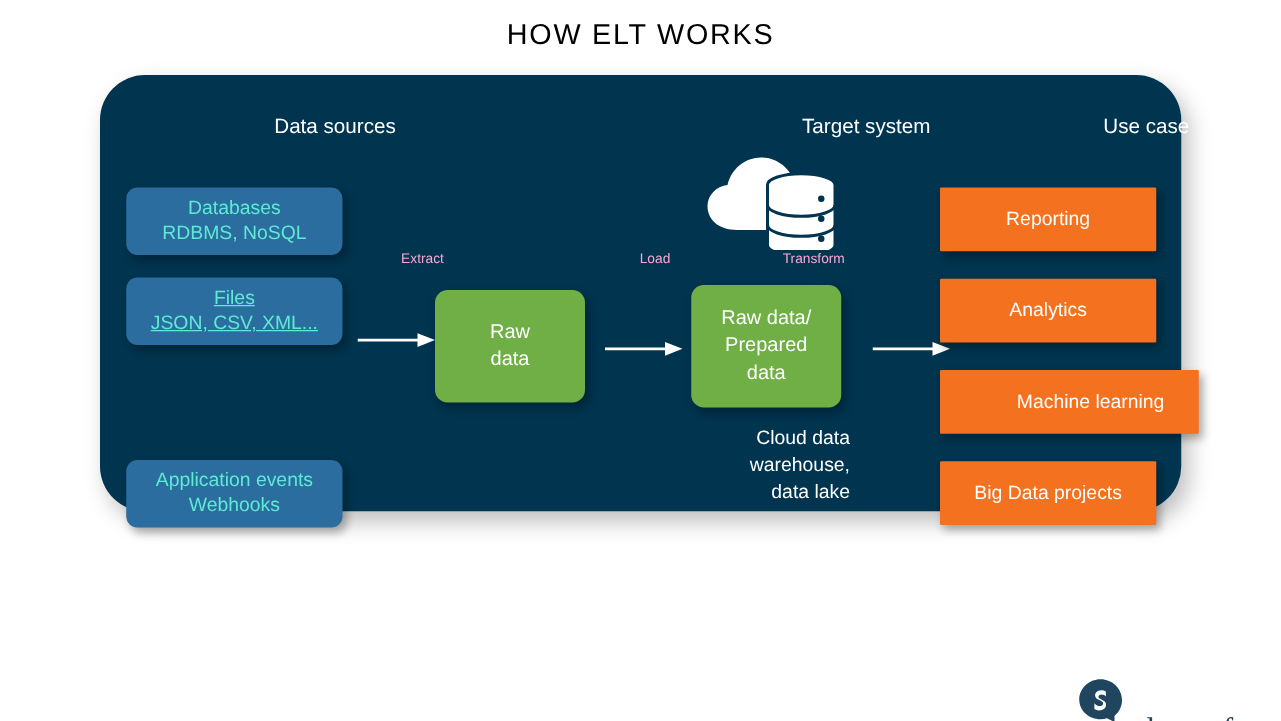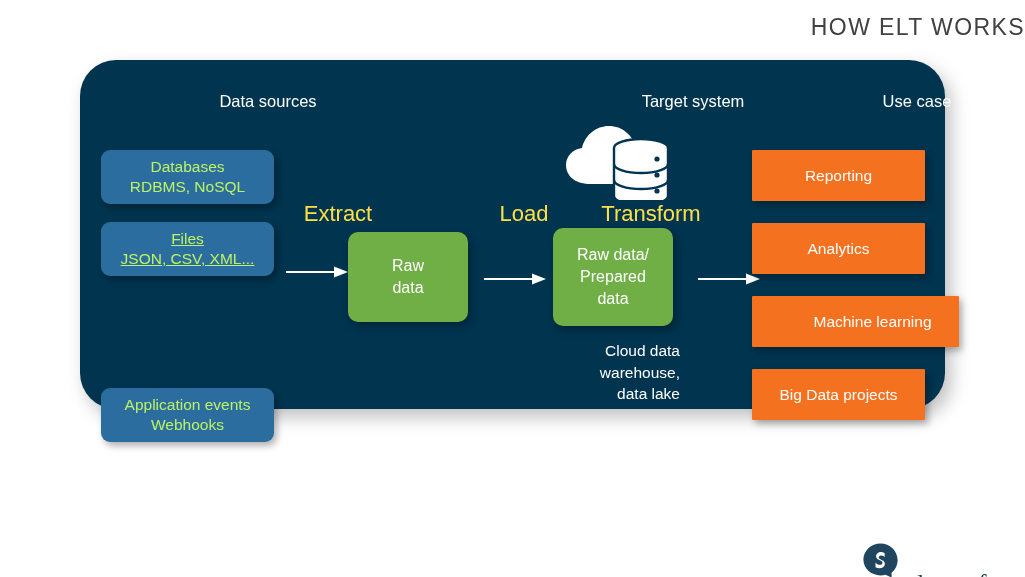--- a/index.html
+++ b/index.html
@@ -14,24 +14,24 @@
     overflow: hidden;
     position: relative;
   }
 
   
   #page-title {
     position: absolute;
     top: 14px;
     left: 0;
     width: 1025px;
-    text-align: right;
+    text-align: center;
     font-size: 23px;
     letter-spacing: 1.4px;
-    color: #404040;
+    color: #000000;
     font-weight: 400;
   }
 
   
   #diagram-panel {
     position: absolute;
     left: 80px;
     top: 60px;
     width: 865px;
     height: 349px;
@@ -52,41 +52,41 @@
   #header-target-system { left: 533px; top: 32px; width: 160px; text-align: center; }
   #header-use-case { left: 757px; top: 32px; width: 160px; }
 
   
   .source-box {
     position: absolute;
     left: 21px;
     width: 173px;
     background: #2b6d9e;
     border-radius: 9px;
-    color: #bef264;
+    color: #5eead4;
     font-size: 15.5px;
     line-height: 20px;
     display: flex;
     flex-direction: column;
     align-items: center;
     justify-content: center;
     text-align: center;
     box-shadow: 3px 4px 7px rgba(0,0,0,0.30);
   }
   #source-box-0 { top: 90px;  height: 54px; }
   #source-box-1 { top: 162px; height: 54px; text-decoration: underline; }
   #source-box-2 { top: 235px; height: 54px; }
-  #source-box-3 { top: 308px; height: 54px; margin-top: 20px; }
+  #source-box-3 { top: 308px; height: 54px; }
   .source-box .line2 { white-space: nowrap; }
 
   
   .stage-label {
     position: absolute;
-    color: #fde047;
-    font-size: 22px;
+    color: #f9a8d4;
+    font-size: 11px;
     white-space: nowrap;
     text-align: center;
   }
   #stage-label-extract   { left: 203px; top: 141px; width: 110px; }
   #stage-label-load      { left: 404px; top: 141px; width: 80px;  }
   #stage-label-transform { left: 451px; top: 141px; width: 240px; }
 
   
   .process-box {
     position: absolute;

